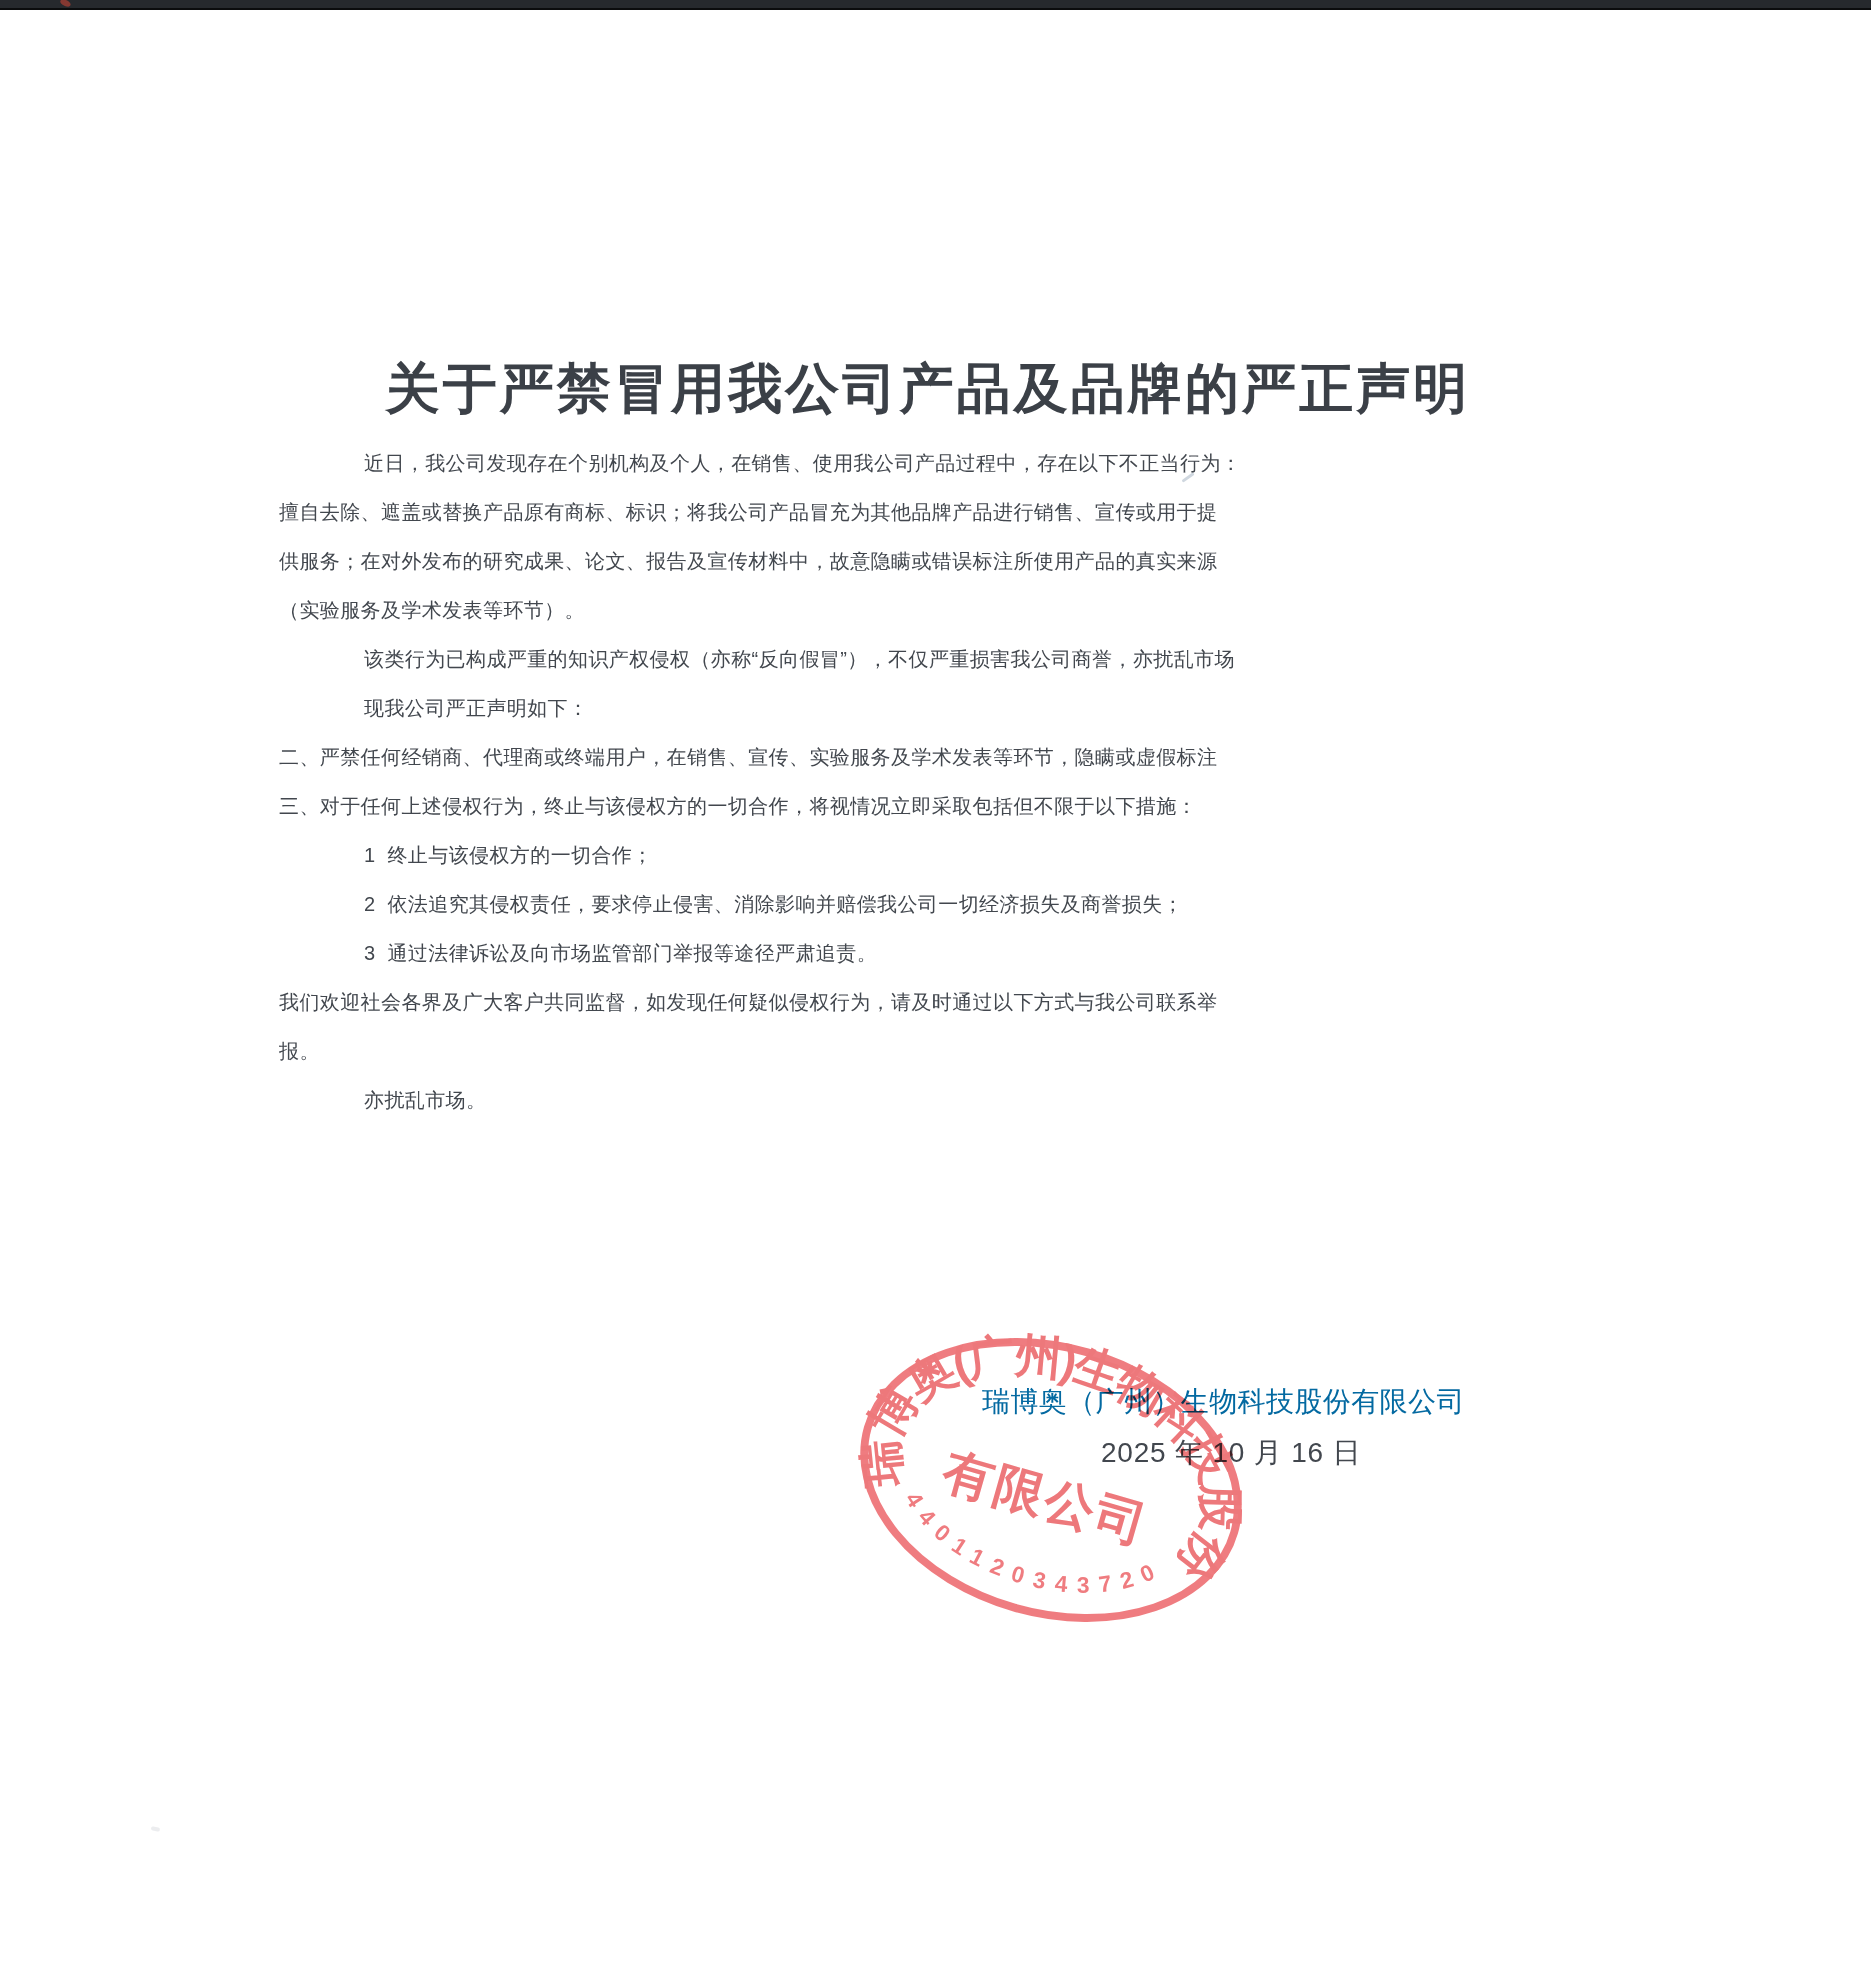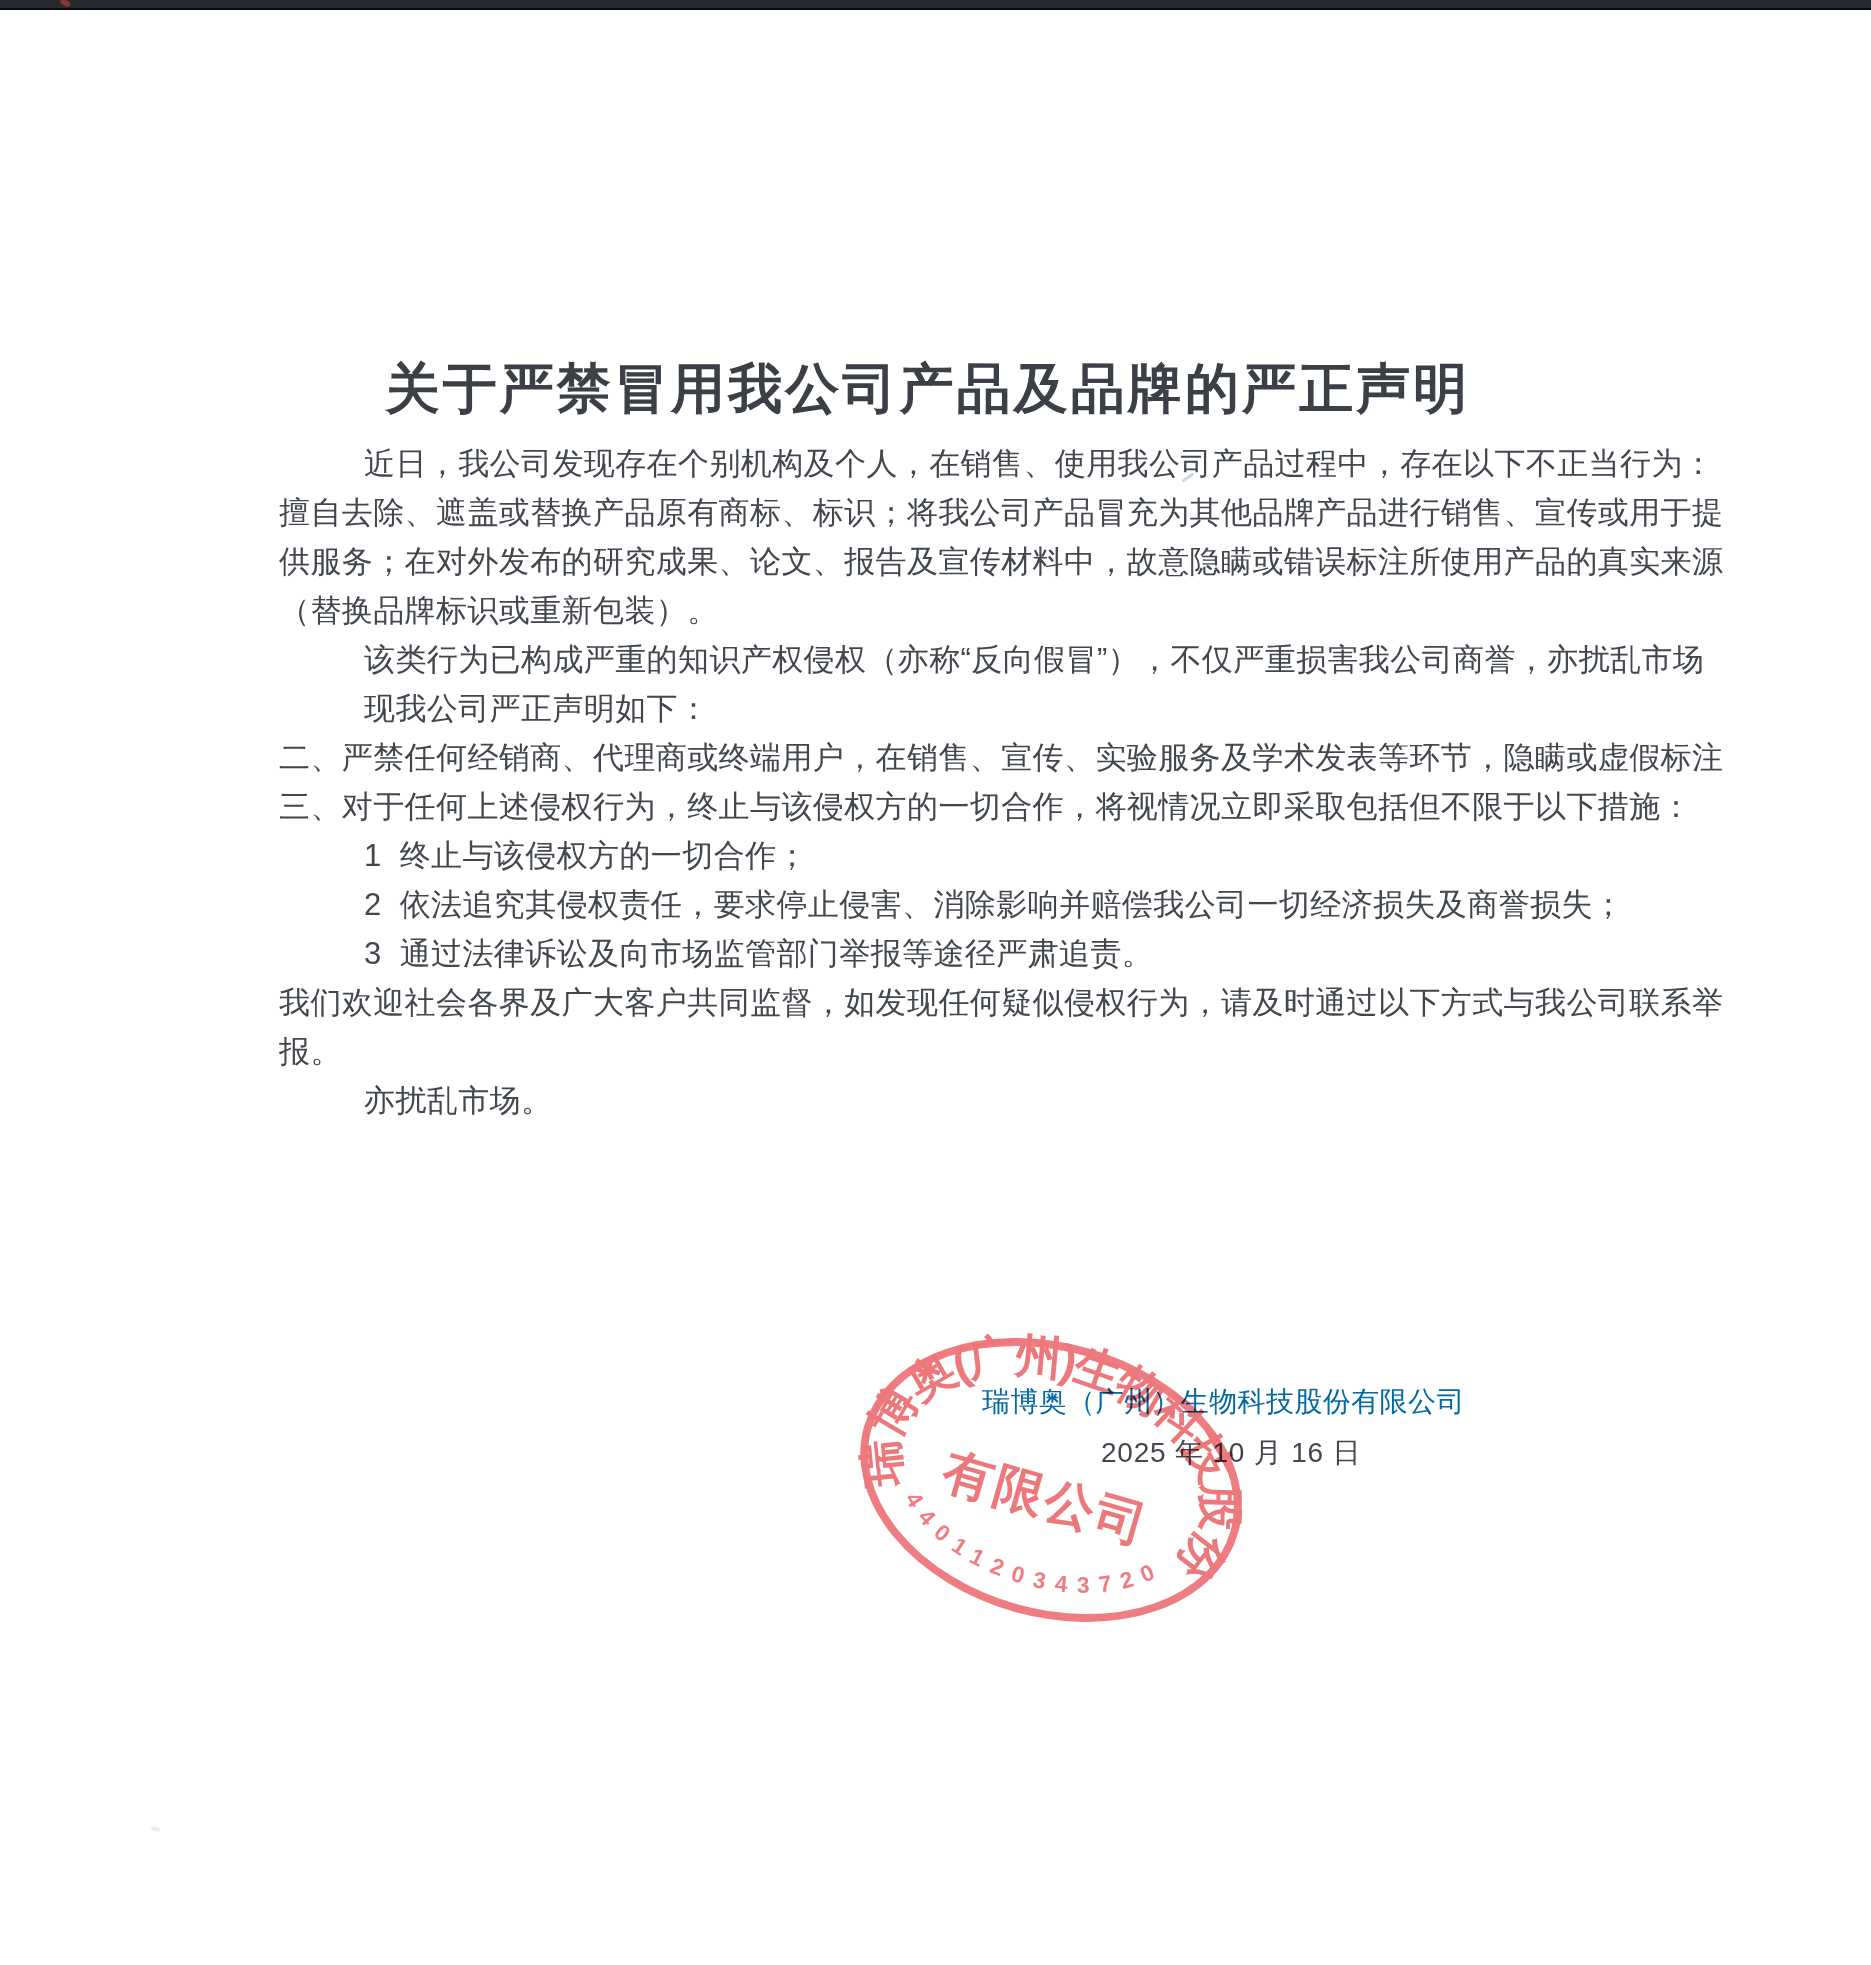--- a/index.html
+++ b/index.html
@@ -21,21 +21,21 @@
     transform:rotate(22deg);
   }
   .doc-title{
     position:absolute;left:0;top:317px;width:1856px;
     text-align:center;
     font-size:54px;font-weight:bold;letter-spacing:3.1px;
     color:#3b4047;white-space:pre;
   }
   .body-lines{
     position:absolute;left:279px;top:439px;width:1332px;
-    font-size:31px;letter-spacing:0.4px;line-height:49px;
+    font-size:20px;letter-spacing:0.4px;line-height:49px;
     color:#42474e;
   }
   .line{height:49px;white-space:pre;}
   .line.indent{padding-left:85px;}
   .sig-company{
     position:absolute;left:982px;top:1383px;
     font-size:28px;letter-spacing:0.4px;color:#0369a1;white-space:pre;
   }
   .sig-date{
     position:absolute;left:1101px;top:1434px;
@@ -66,21 +66,21 @@
 
 <div class="scan-band"></div>
 <div class="red-pen-mark"></div>
 
 <h1 class="doc-title">关于严禁冒用我公司产品及品牌的严正声明</h1>
 
 <div class="body-lines" id="body-lines">
     <div class="line indent">近日，我公司发现存在个别机构及个人，在销售、使用我公司产品过程中，存在以下不正当行为：</div>
     <div class="line">擅自去除、遮盖或替换产品原有商标、标识；将我公司产品冒充为其他品牌产品进行销售、宣传或用于提</div>
     <div class="line">供服务；在对外发布的研究成果、论文、报告及宣传材料中，故意隐瞒或错误标注所使用产品的真实来源</div>
-    <div class="line">（替换品牌标识或重新包装）。</div>
+    <div class="line">（实验服务及学术发表等环节）。</div>
     <div class="line indent">该类行为已构成严重的知识产权侵权（亦称“反向假冒”），不仅严重损害我公司商誉，亦扰乱市场</div>
     <div class="line indent">现我公司严正声明如下：</div>
     <div class="line">二、严禁任何经销商、代理商或终端用户，在销售、宣传、实验服务及学术发表等环节，隐瞒或虚假标注</div>
     <div class="line">三、对于任何上述侵权行为，终止与该侵权方的一切合作，将视情况立即采取包括但不限于以下措施：</div>
     <div class="line indent">1  终止与该侵权方的一切合作；</div>
     <div class="line indent">2  依法追究其侵权责任，要求停止侵害、消除影响并赔偿我公司一切经济损失及商誉损失；</div>
     <div class="line indent">3  通过法律诉讼及向市场监管部门举报等途径严肃追责。</div>
     <div class="line">我们欢迎社会各界及广大客户共同监督，如发现任何疑似侵权行为，请及时通过以下方式与我公司联系举</div>
     <div class="line">报。</div>
     <div class="line indent">亦扰乱市场。</div>

